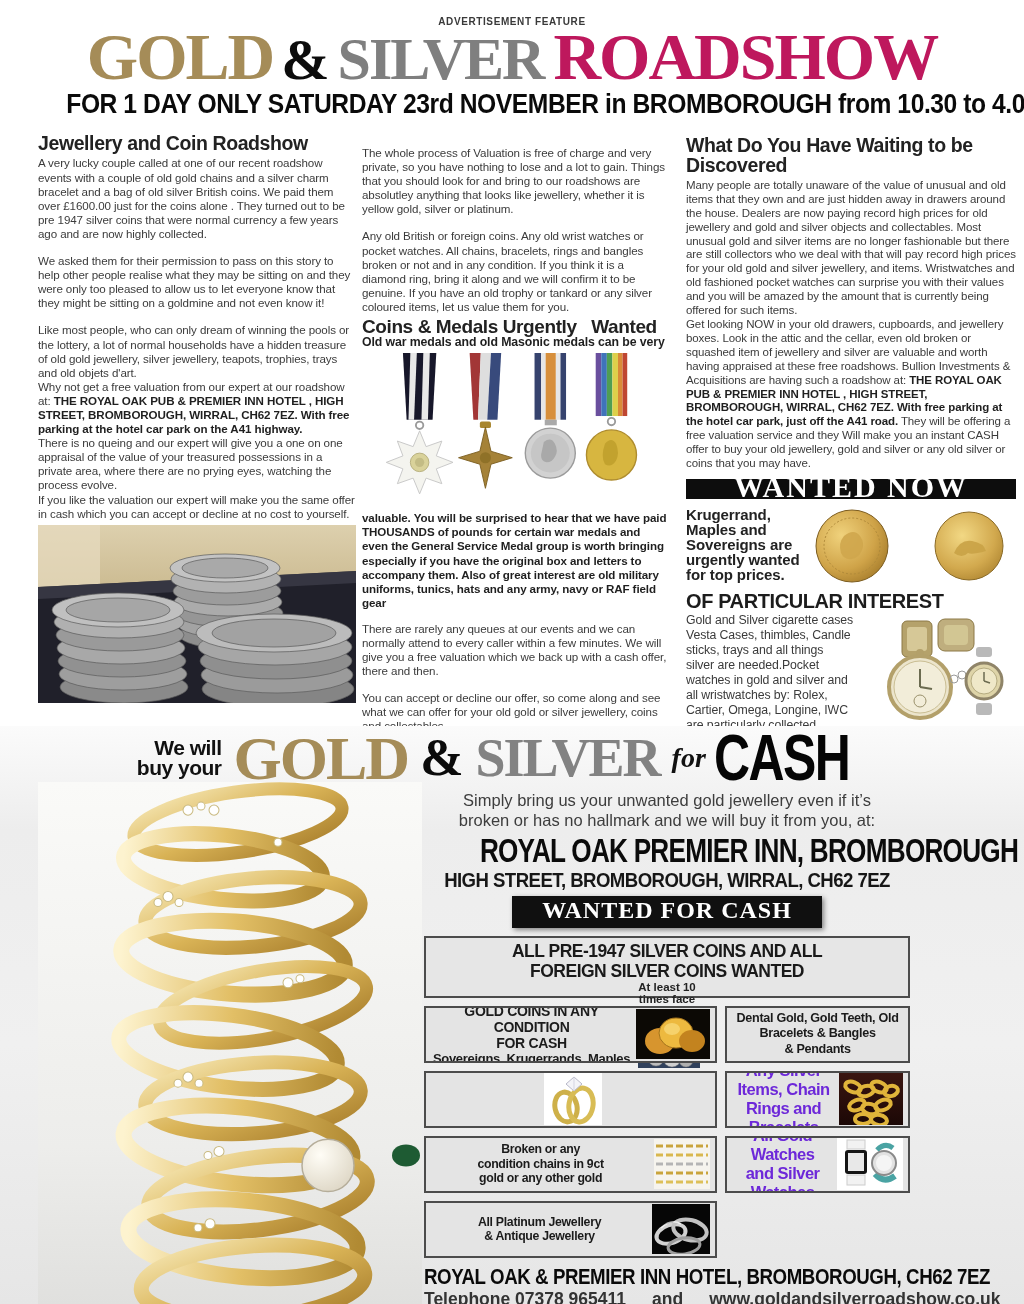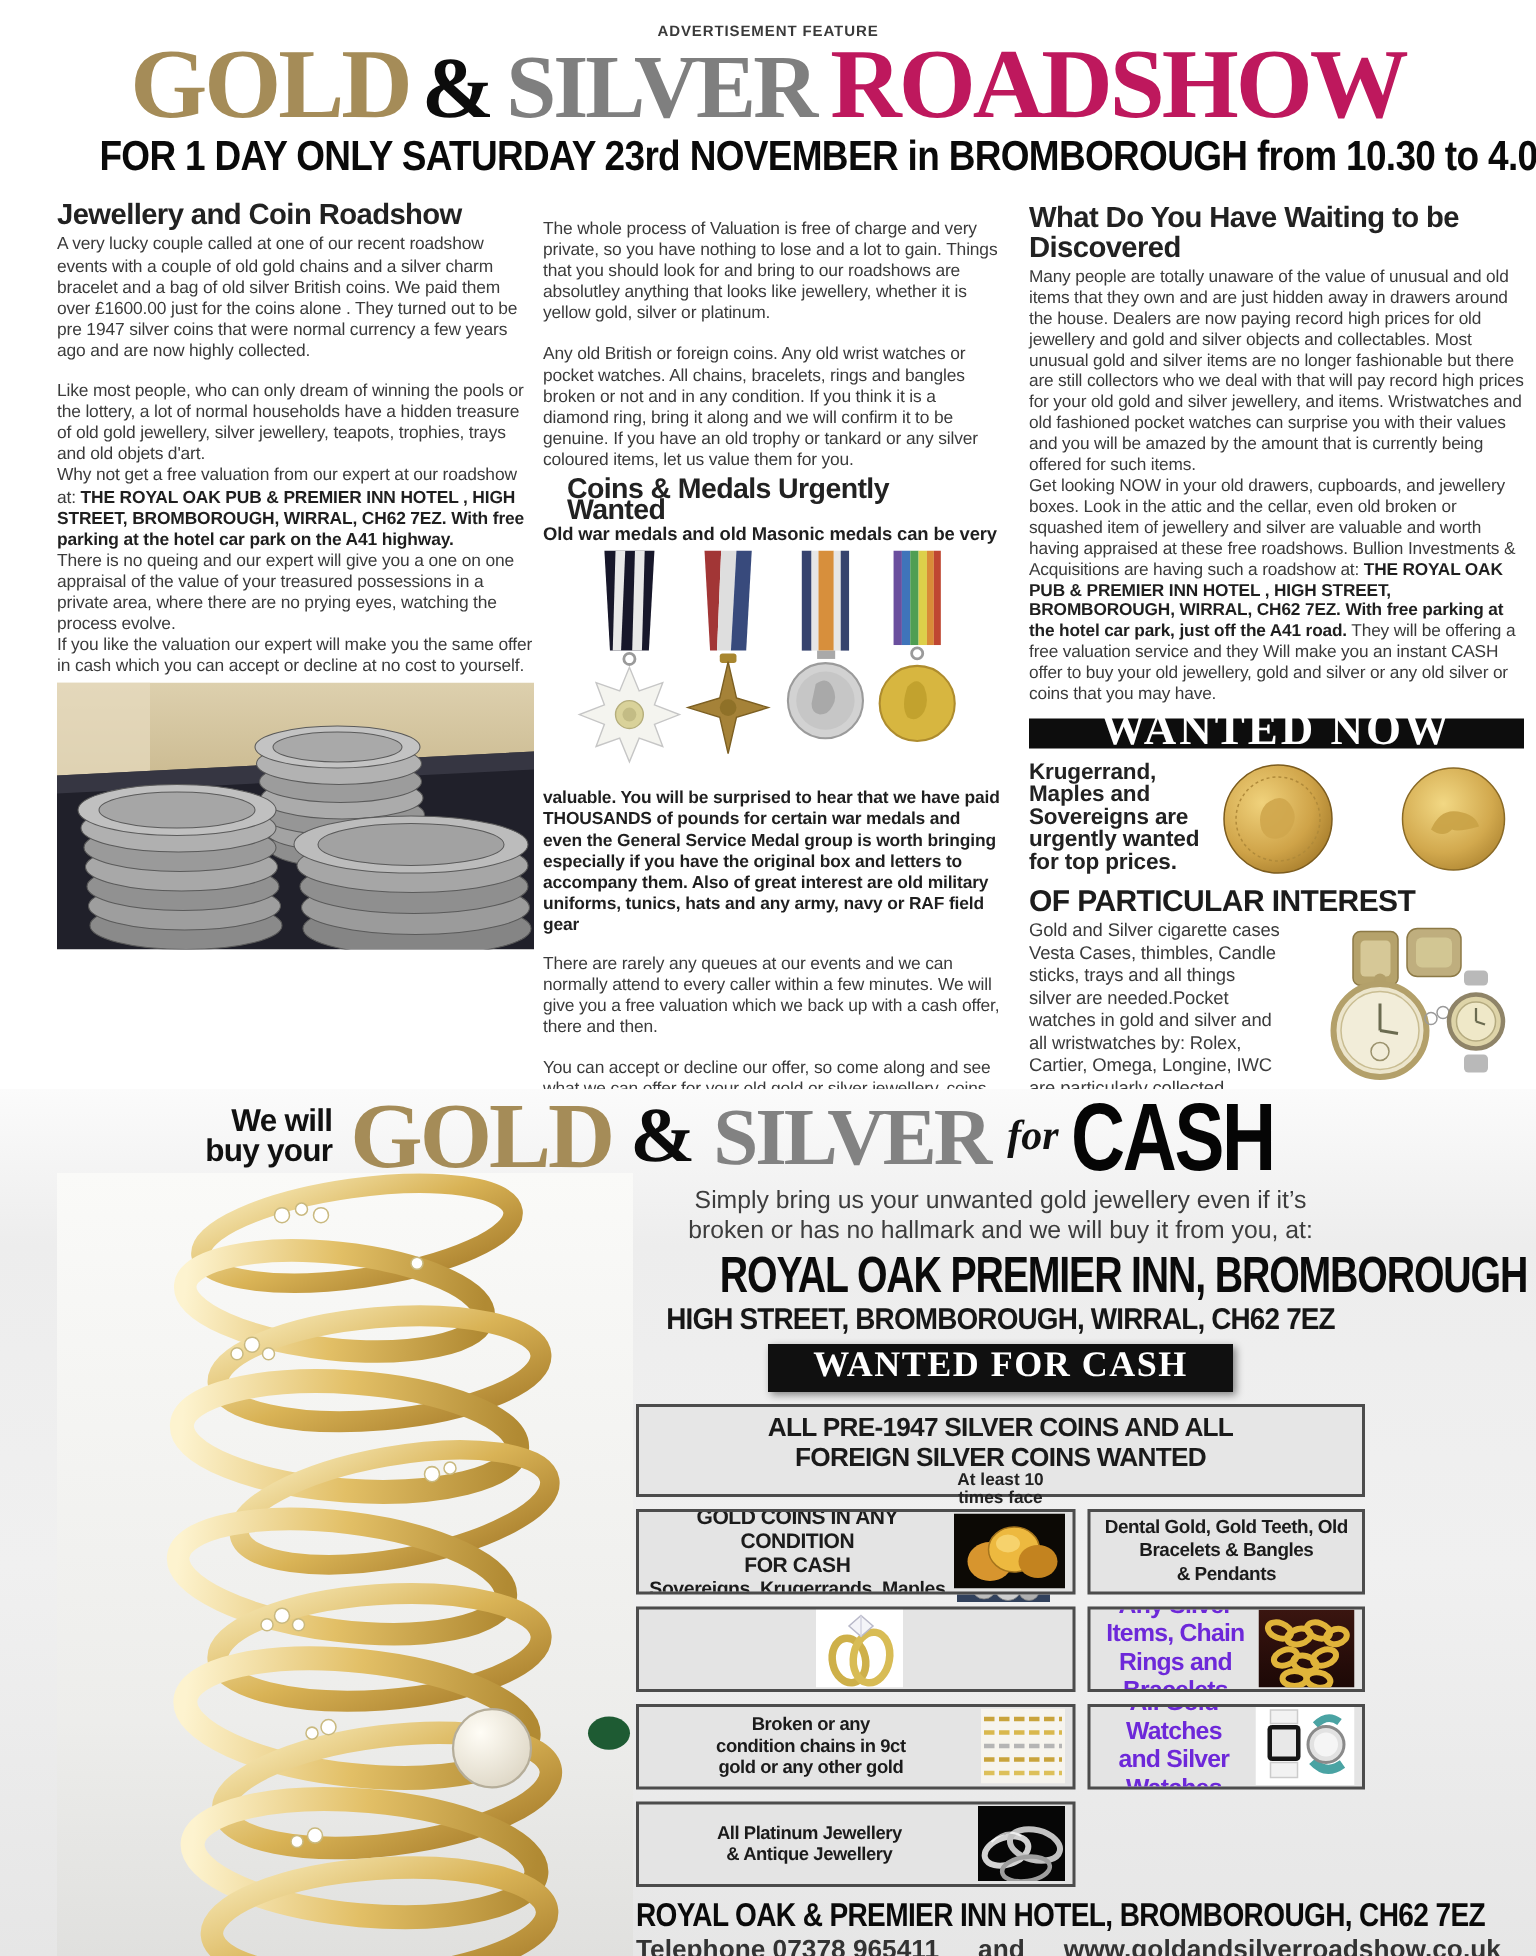--- a/index.html
+++ b/index.html
@@ -19,21 +19,21 @@
     white-space:nowrap;letter-spacing:-.5px;transform:scaleX(.88);transform-origin:center;}
   
   .col{position:absolute;font-size:11.6px;line-height:14.1px;letter-spacing:-.1px;}
   .col1{top:133px;left:38px;width:320px;}
   .col2{top:146px;left:362px;width:306px;}
   .col3{top:135px;left:686px;width:330px;font-size:11.5px;line-height:13.9px;}
   .col p{margin:0 0 13px;}
   .col p.tight{margin:0;}
   .b{font-weight:bold;color:#1f1f1f;}
   .h1col{font-size:19.5px;font-weight:bold;color:#222;margin:0 0 3px;letter-spacing:-.4px;line-height:1.05;}
-  .h2col{font-size:19px;font-weight:bold;color:#222;margin:6px 16px 1px;letter-spacing:-.4px;white-space:pre-wrap;}
+  .h2col{font-size:19px;font-weight:bold;color:#222;margin:6px 0 1px;letter-spacing:-.4px;white-space:pre-wrap;}
   .lead{font-size:12.3px;}
   .photo{display:block;margin:4px 0 6px;}
   
   .wanted-now{background:#0d0d0d;color:#fff;text-align:center;margin:8px 0 8px;
     font-family:"Liberation Serif",serif;font-weight:bold;font-size:30px;letter-spacing:2px;padding:1px 0 5px;}
   .coin-row{display:flex;align-items:flex-start;margin-bottom:2px;}
   .coin-note{width:116px;font-weight:bold;color:#222;font-size:15px;line-height:15px;flex-shrink:0;}
   .coin-imgs{flex:1;display:flex;justify-content:space-between;align-items:center;padding:0 2px;}
   .interest-h{font-size:20px;font-weight:bold;color:#1c1c1c;margin:10px 0 4px;letter-spacing:-.4px;}
   .interest-body{font-size:12.3px;line-height:15px;}
@@ -92,20 +92,21 @@
   <div class="main-title">
     <span class="t-gold">GOLD</span><span class="t-amp">&amp;</span><span class="t-silver">SILVER</span><span class="t-road">ROADSHOW</span>
   </div>
   <div class="sub-title">
     <span>FOR 1 DAY ONLY SATURDAY 23rd NOVEMBER in BROMBOROUGH from 10.30 to 4.00</span>
   </div>
 
   <div class="col col1">
     <div class="h1col">Jewellery and Coin Roadshow</div>
     <p>A very lucky couple called at one of our recent roadshow events with a couple of old gold chains and a silver charm bracelet and a bag of old silver British coins. We paid them over £1600.00 just for the coins alone . They turned out to be pre 1947 silver coins that were normal currency a few years ago and are now highly collected.</p>
+    <p>We asked them for their permission to pass on this story to help other people realise what they may be sitting on and they were only too pleased to allow us to let everyone know that they might be sitting on a goldmine and not even know it!</p>
     <p class="tight">Like most people, who can only dream of winning the pools or the lottery, a lot of normal households have a hidden treasure of old gold jewellery, silver jewellery, teapots, trophies, trays and old objets d'art.</p>
     <p class="tight"><span>Why not get a free valuation from our expert at our roadshow at: </span> <span class="b">THE ROYAL OAK PUB &amp; PREMIER INN HOTEL , HIGH STREET, BROMBOROUGH, WIRRAL, CH62 7EZ. With free parking at the hotel car park on the A41 highway.</span></p>
     <p class="tight">There is no queing and our expert will give you a one on one appraisal of the value of your treasured possessions in a private area, where there are no prying eyes, watching the process evolve.</p>
     <p class="tight">If you like the valuation our expert will make you the same offer in cash which you can accept or decline at no cost to yourself.</p>
 
     <svg class="photo" width="318" height="178" viewBox="0 0 318 178">
       <defs>
         <linearGradient id="tg" x1="0" y1="0" x2="0" y2="1">
           <stop offset="0" stop-color="#ddd0ae"></stop>
             <stop offset="1" stop-color="#c6b488"></stop>

